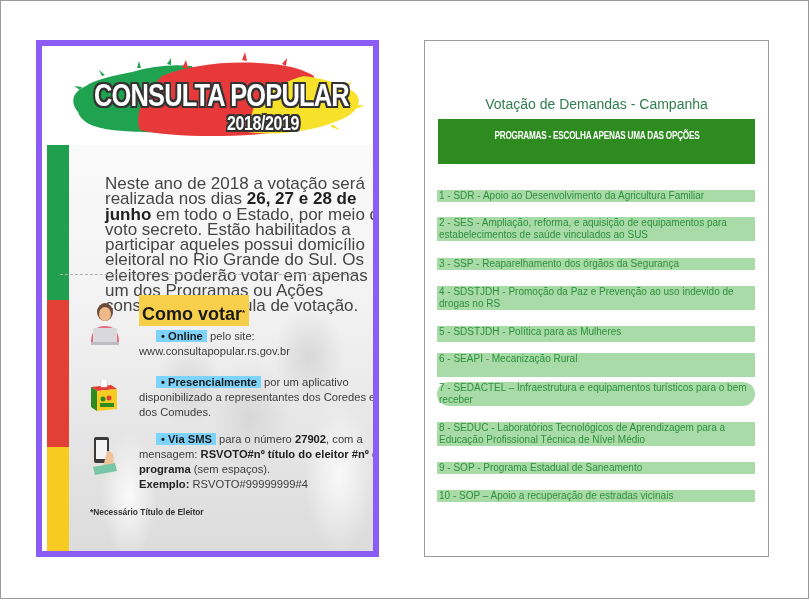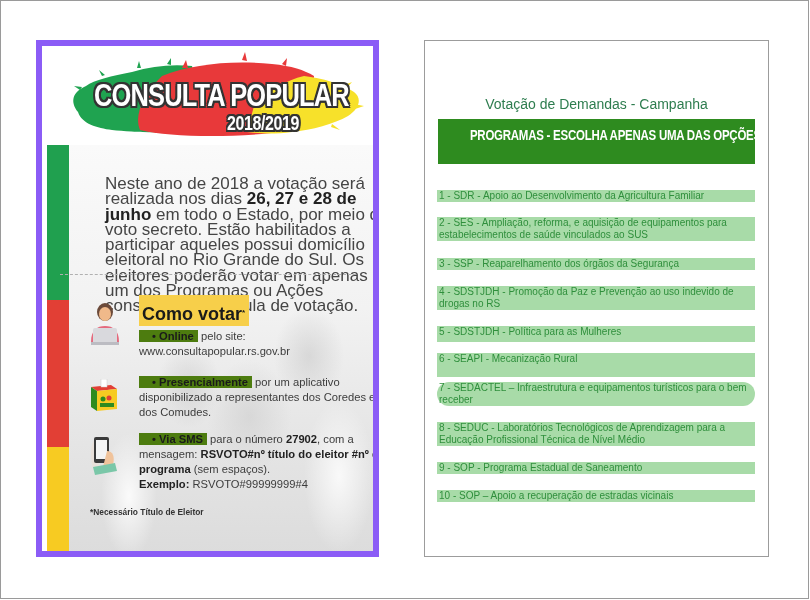--- a/index.html
+++ b/index.html
@@ -70,21 +70,21 @@
     background: #f7cf4a; padding: 8px 4px 1px 3px;
     font-weight: bold; font-size: 18px; color: #1a1a1a; line-height: 22px;
   }
   .howto-title sup { font-size: 8px; vertical-align: top; position: relative; top: -1px; }
 
   .method {
     position: absolute; left: 97px; width: 250px;
     font-size: 11.2px; line-height: 15px; color: #3c3c3c;
   }
   .tag {
-    background: #4d7c0f; font-weight: bold; color: #1a1a1a; padding: 0 4px 0 13px;
+    background: #7dd3fc; font-weight: bold; color: #1a1a1a; padding: 0 4px 0 5px; margin-left: 17px;
   }
   .method b { color: #222; }
   .m-online { top: 283px; }
   .m-presencial { top: 329px; }
   .m-sms { top: 386px; }
   .footnote {
     position: absolute; left: 48px; top: 461px;
     font-size: 8.4px; font-weight: bold; color: #333;
   }
 
@@ -93,21 +93,21 @@
     position: absolute; left: 424px; top: 40px; width: 345px; height: 517px;
     border: 1px solid #9c9c9c; background: #fff;
   }
   .r-subtitle {
     position: absolute; left: 0; top: 55px; width: 343px; text-align: center;
     font-size: 14px; color: #2e7d4f;
   }
   .r-banner {
     position: absolute; left: 13px; top: 78px; width: 317px; height: 45px;
     background: #2e8b1f; color: #fff; text-align: center;
-    font-weight: bold; font-size: 14px; line-height: 33px; letter-spacing: -0.3px;
+    font-weight: bold; font-size: 10px; line-height: 33px; letter-spacing: -0.3px;
   }
   .r-banner span { display: inline-block; transform: scaleX(0.82); transform-origin: center; white-space: nowrap; }
 
   .prog-list { position: absolute; left: 12px; top: 0; width: 318px; }
   .prog-item {
     position: absolute; left: 0; width: 318px;
     background: #a8dba8; color: #2f8f3c;
     font-size: 10px; line-height: 11.5px; padding: 0 2px;
   }
 </style>

